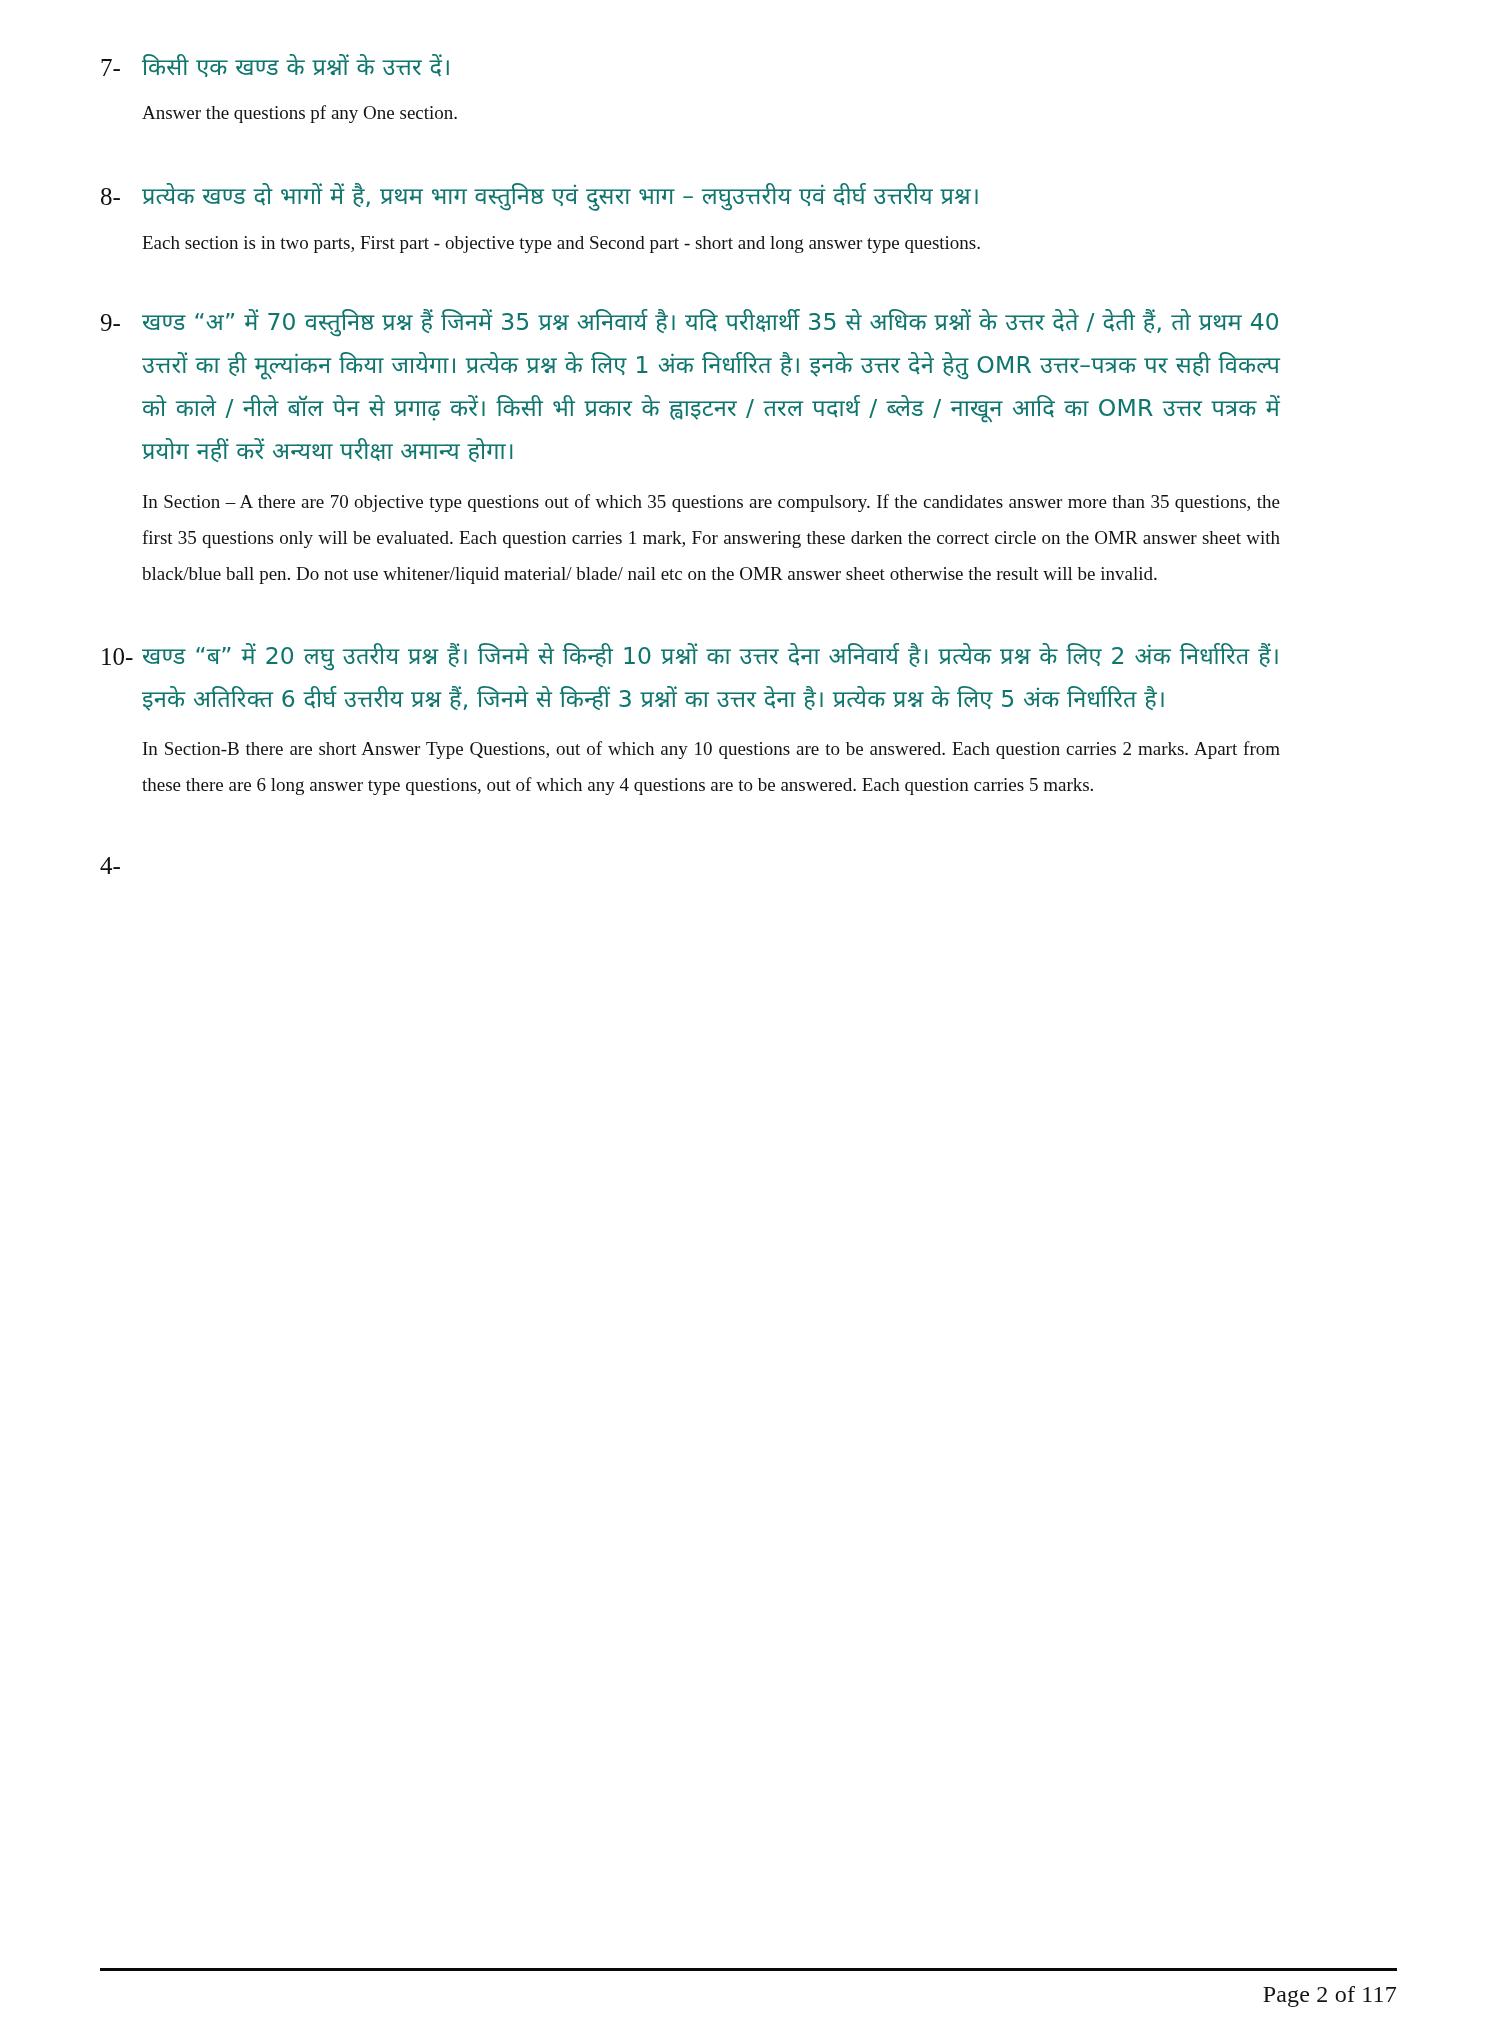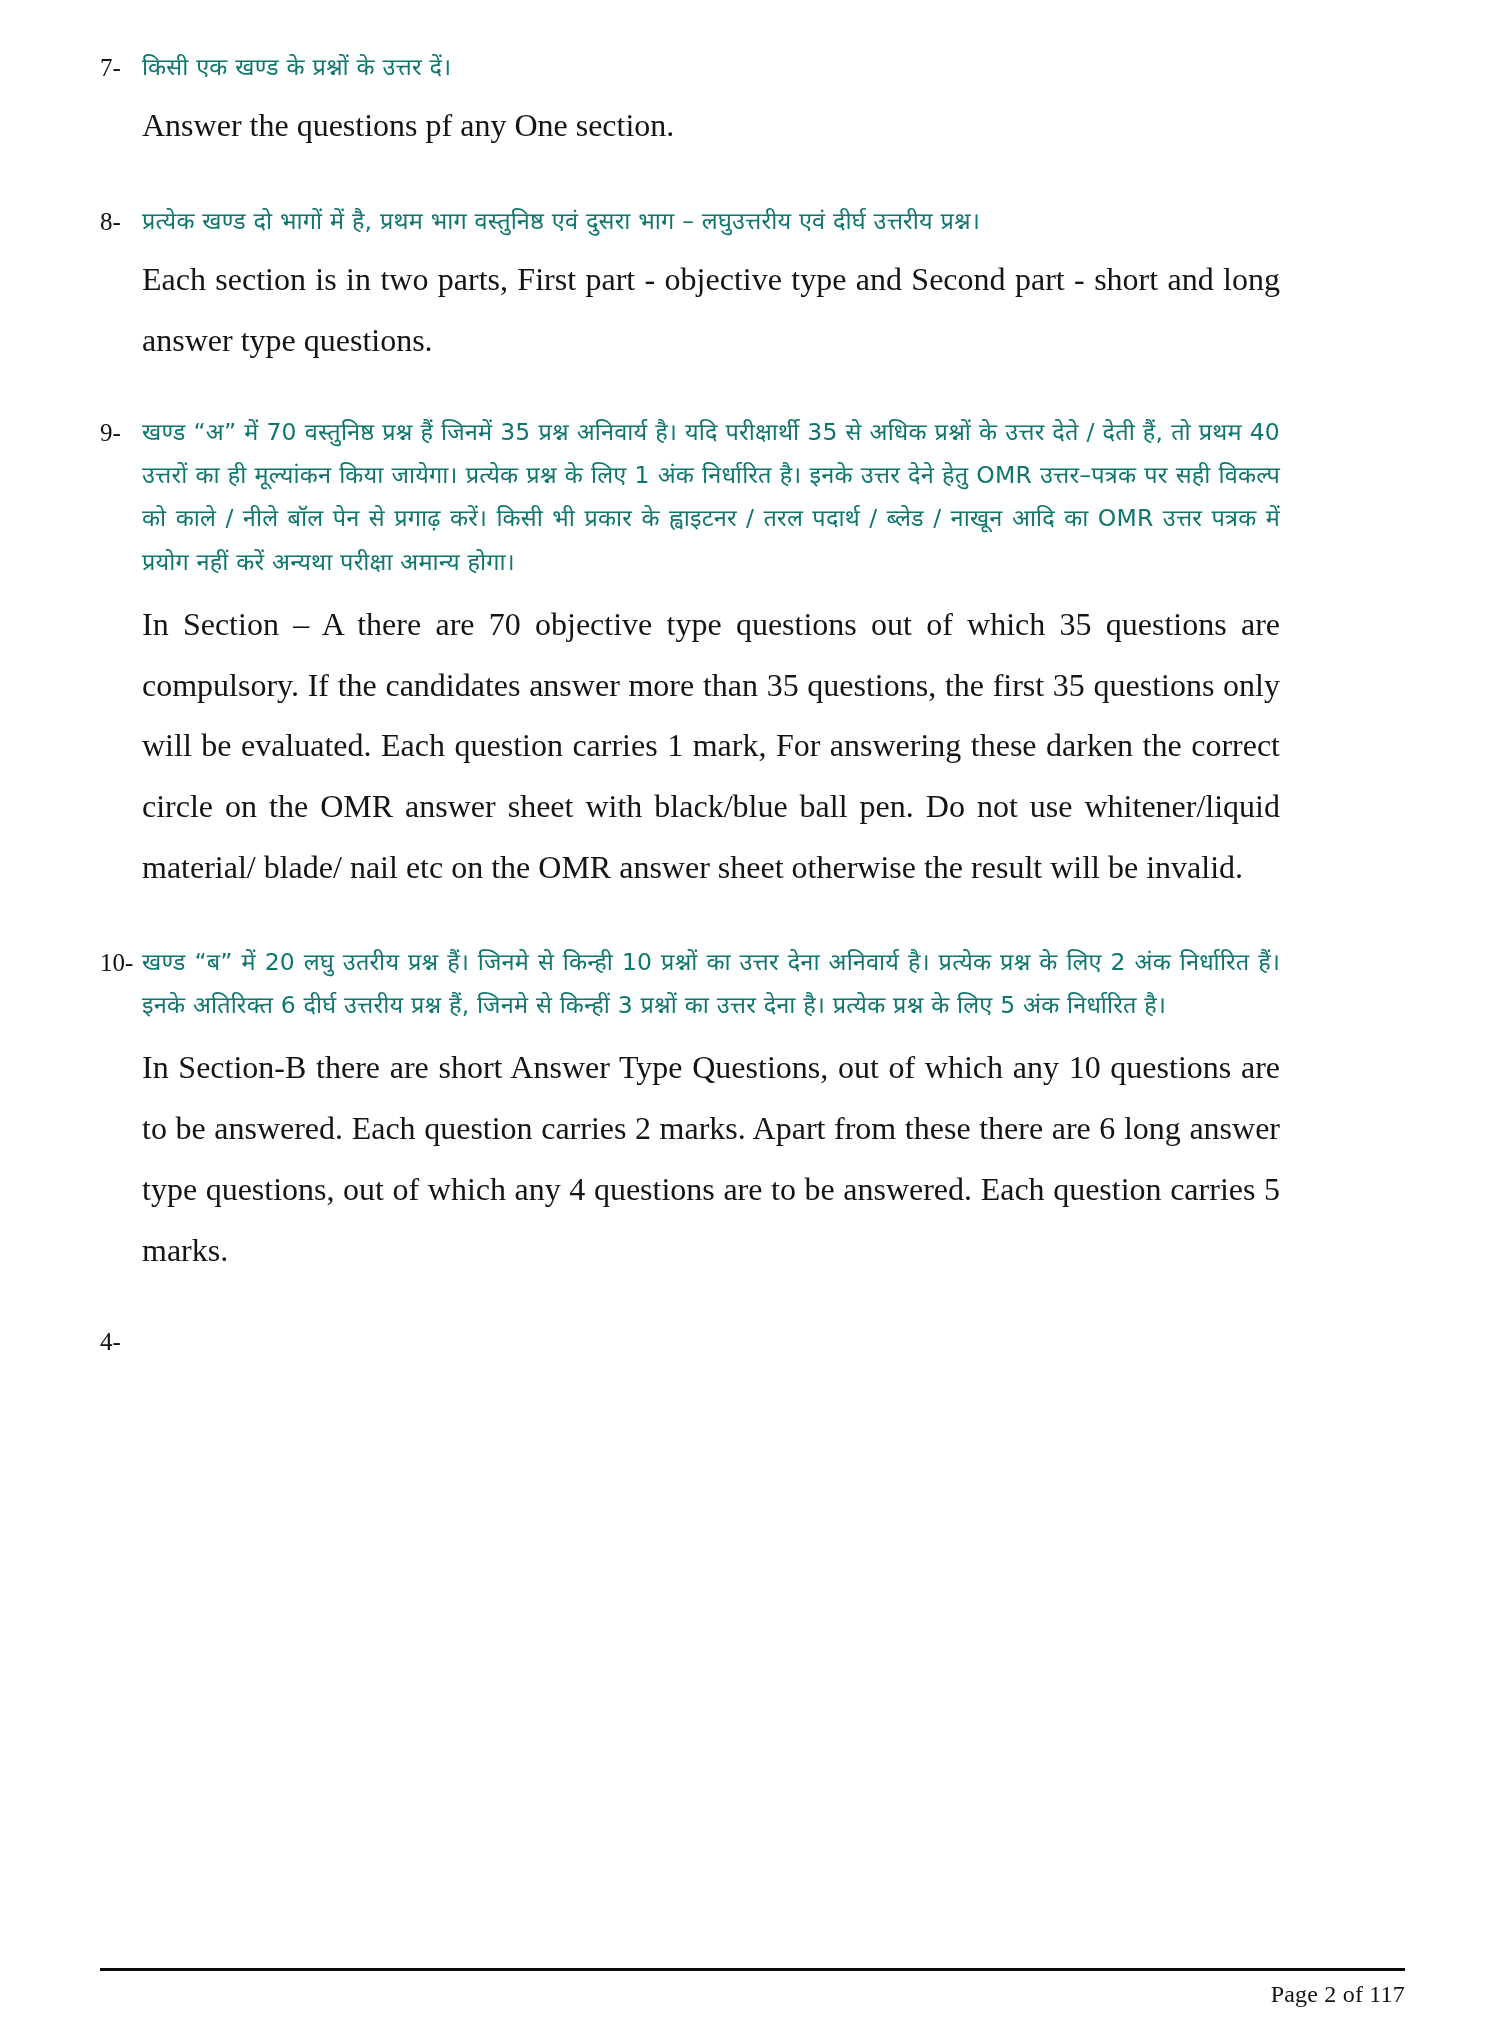--- a/index.html
+++ b/index.html
@@ -54,21 +54,21 @@
     letter-spacing: 0.2px;
     text-align: justify;
     text-justify: inter-word;
     margin: 0;
   }
 
   .hi.nojust { text-align: left; }
 
   .en {
     font-family: "Liberation Serif", "DejaVu Serif", serif;
-    font-size: 32px;
+    font-size: 19px;
     line-height: 1.90;
     color: #141414;
     text-align: justify;
     text-justify: inter-word;
     margin: 0;
   }
 
   .en.nojust { text-align: left; }
 
   .gap-sm { margin-top: 6px; }
@@ -78,21 +78,21 @@
   .item-7  { margin-bottom: 44px; }
   .item-8  { margin-bottom: 40px; }
   .item-9  { margin-bottom: 42px; }
   .item-10 { margin-bottom: 40px; margin-top: 43px; }
   .item-11 { margin-bottom: 0; }
 
   
   .footer {
     position: absolute;
     left: 100px;
-    right: 100px;
+    right: 108px;
     bottom: 26px;
   }
 
   .footer-rule {
     border: 0;
     border-top: 3px solid #0a0a0a;
     margin: 0 0 10px 0;
   }
 
   .footer-text {

